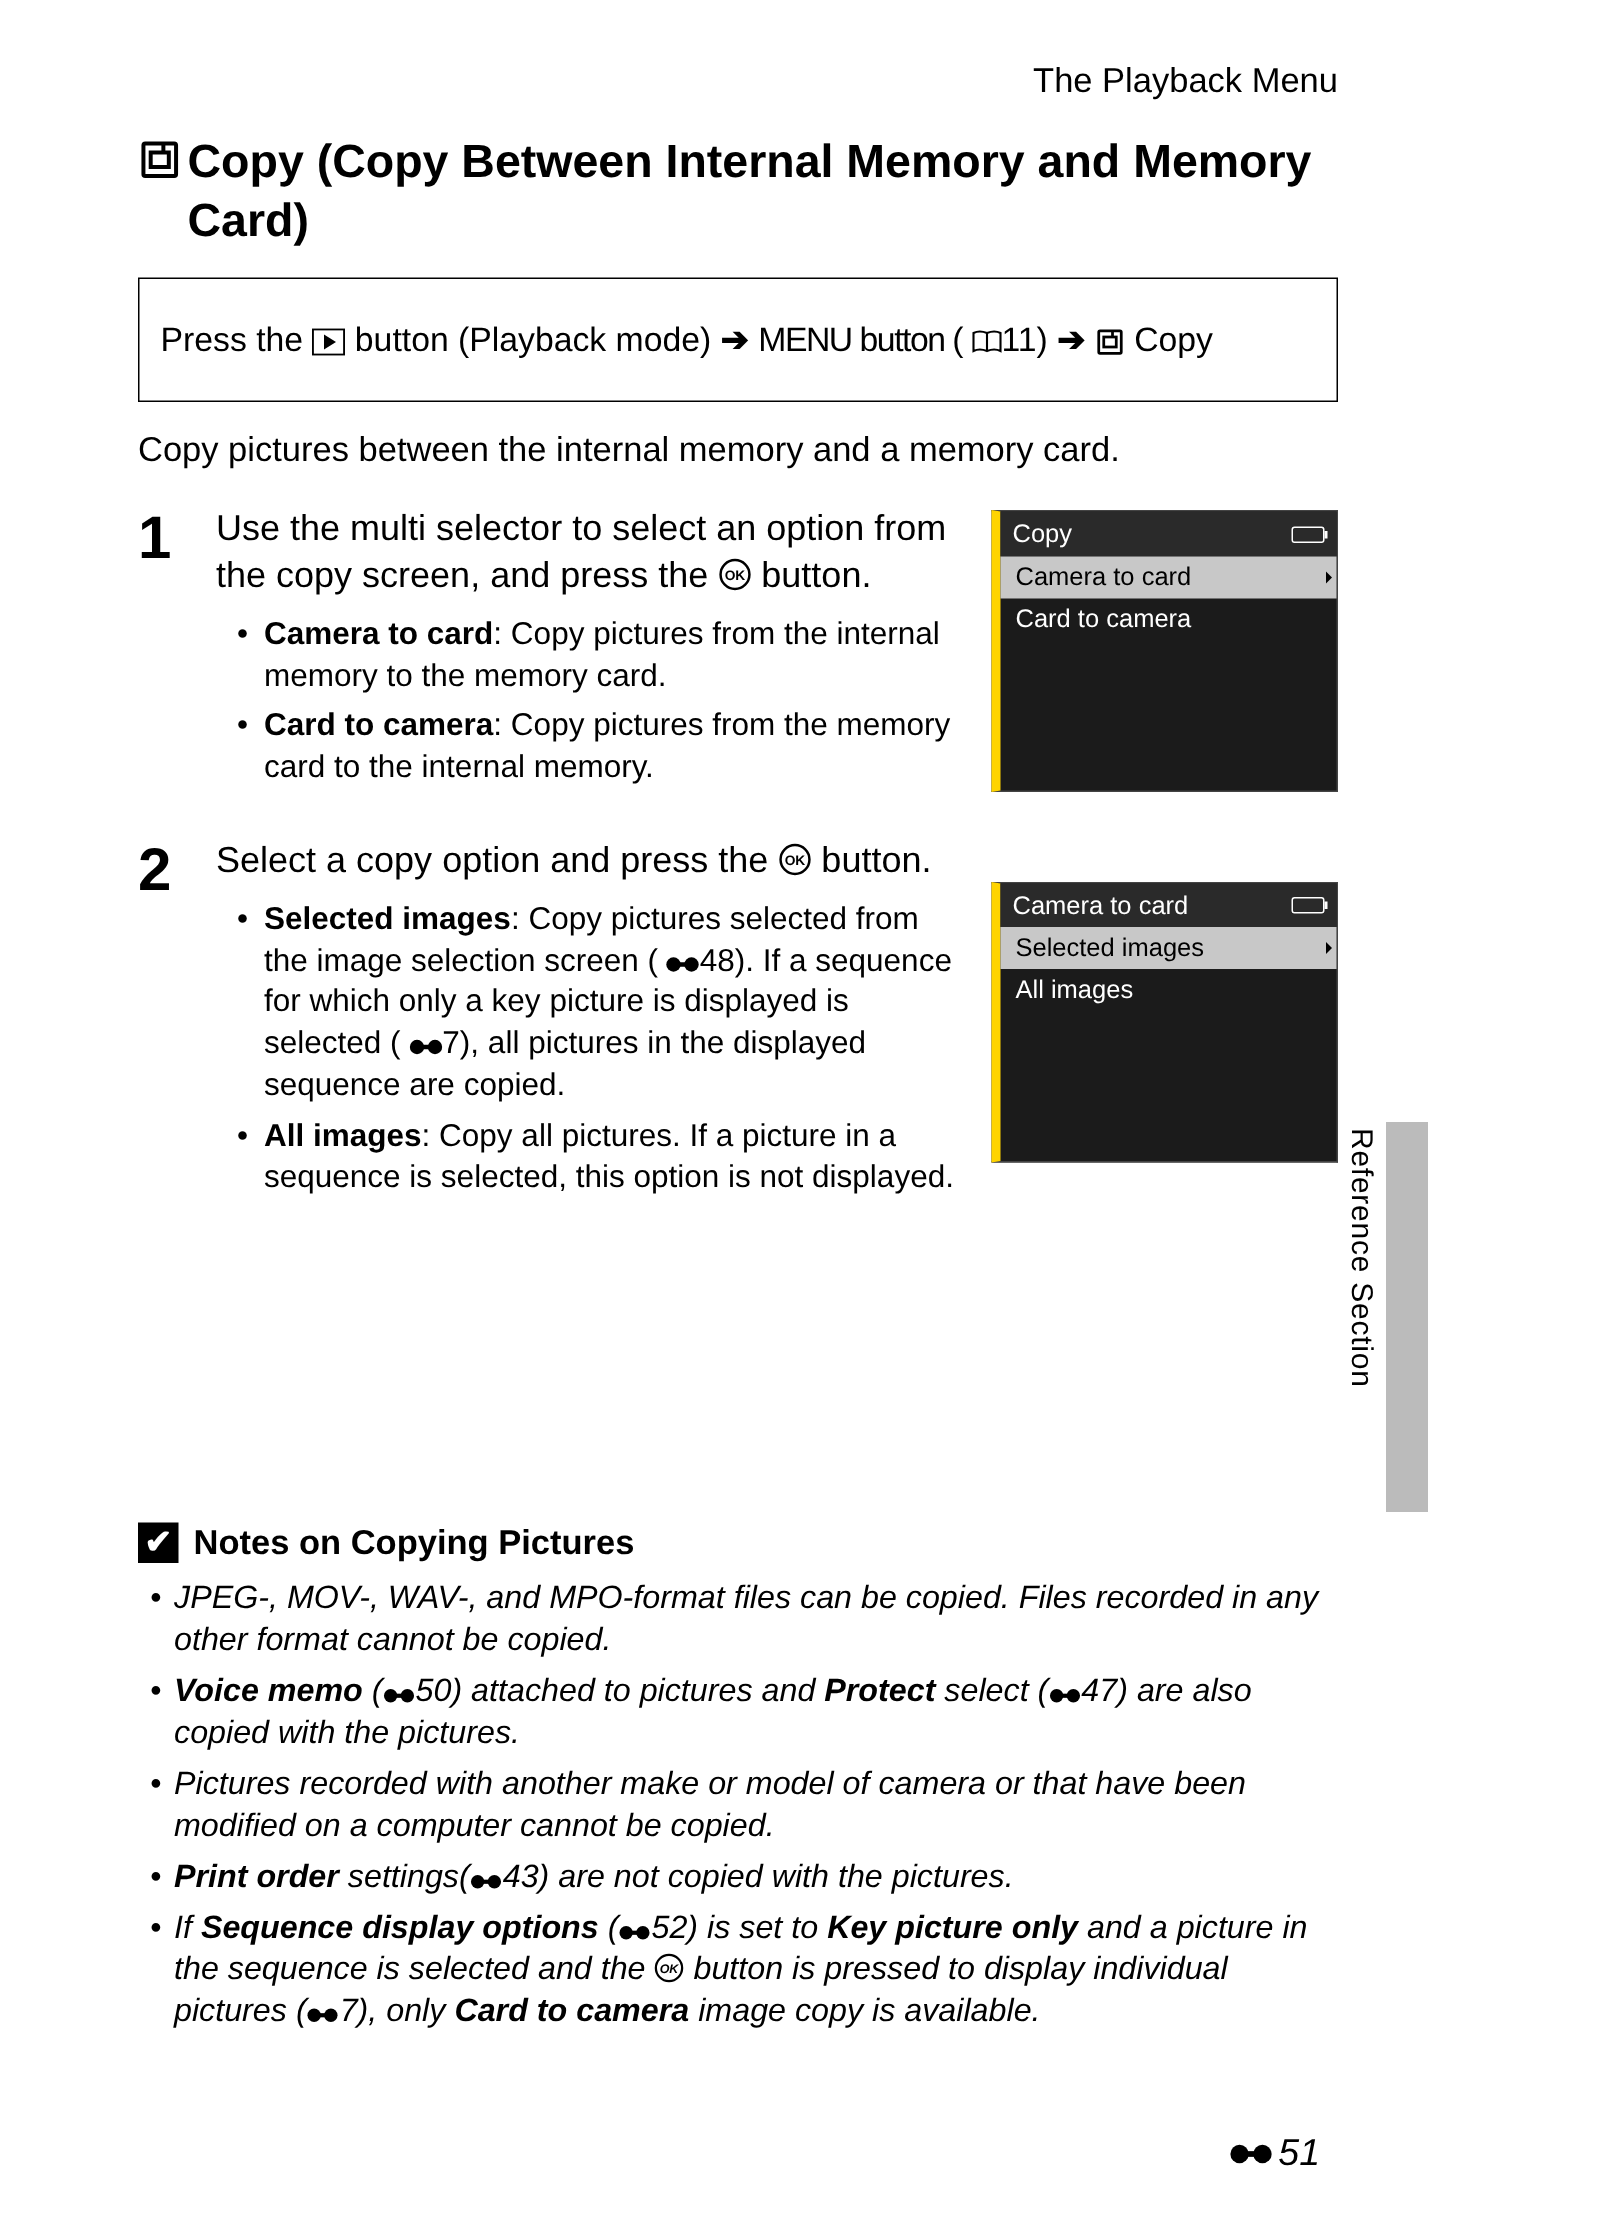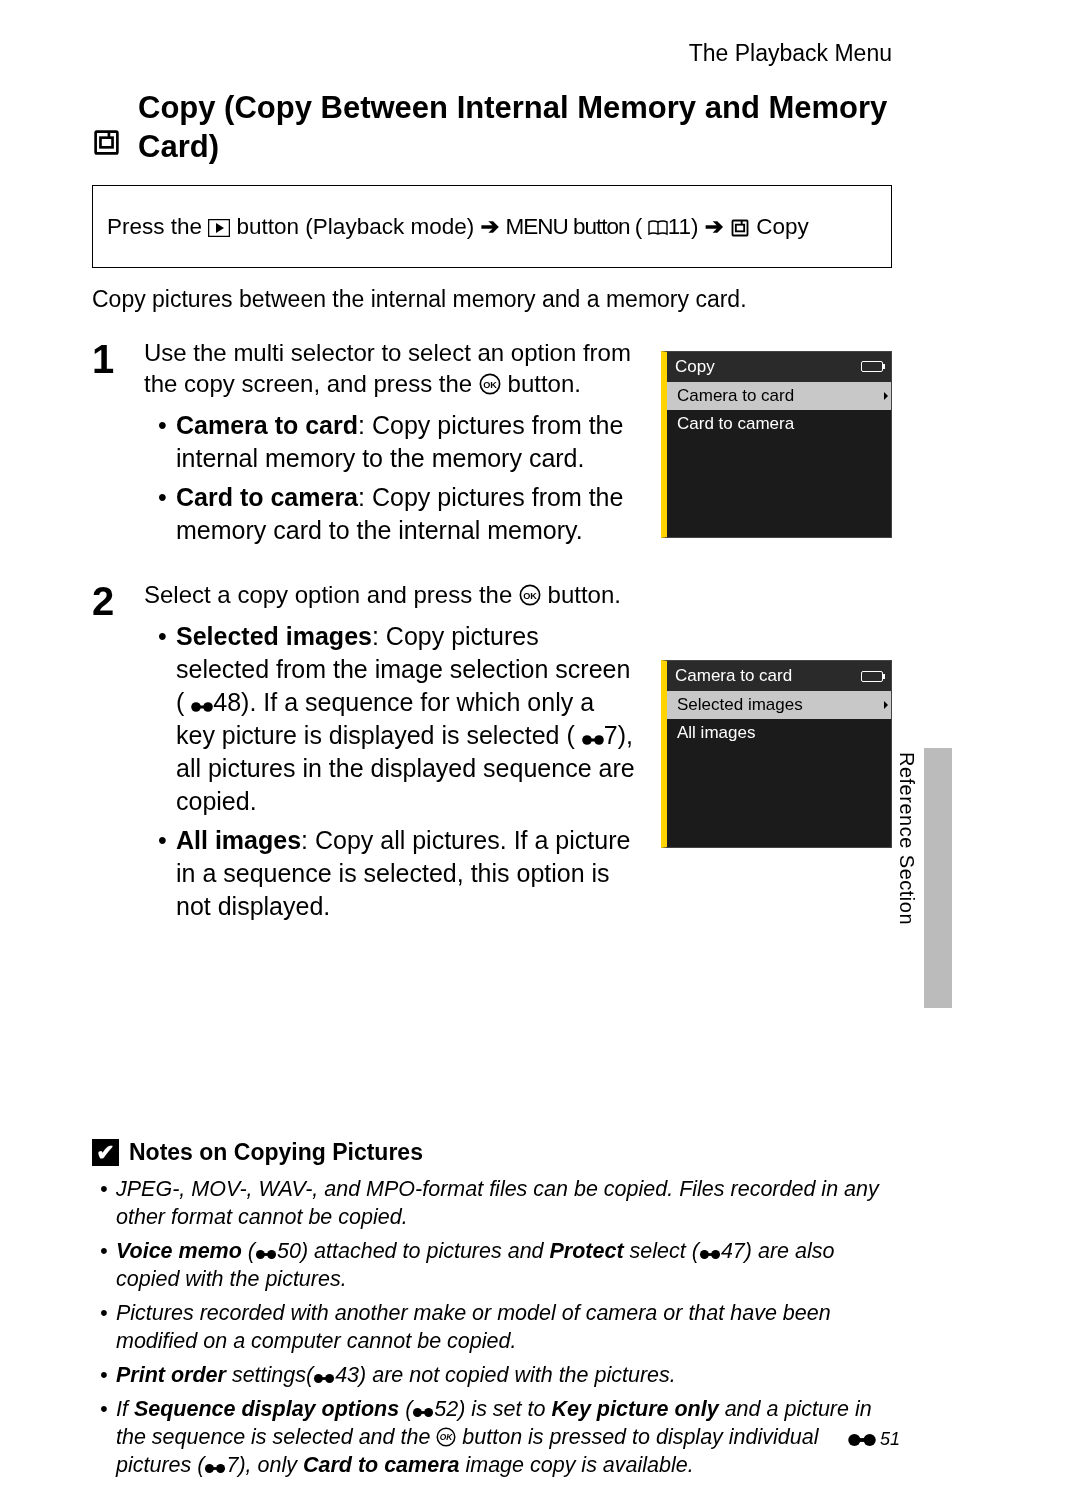--- a/index.html
+++ b/index.html
@@ -24,22 +24,22 @@
     text-align: right;
     font-size: 23px;
     margin-bottom: 22px;
   }
   .title {
     font-weight: 700;
     font-size: 31px;
     line-height: 1.25;
     margin-bottom: 18px;
     display: flex;
-    align-items: flex-end;
-    gap: 17px;
+    align-items: flex-start;
+    gap: 4px;
   }
   .title .copy-glyph {
     display: inline-block;
     vertical-align: middle;
     margin-top: 3px;
   }
   .nav-box {
     border: 1px solid #000;
     padding: 27px 14px;
     font-size: 22.5px;
@@ -74,21 +74,21 @@
   .step-row {
     display: flex;
     gap: 24px;
     align-items: center;
   }
   .step-text { flex: 1; }
   .bullets {
     list-style: none;
     padding: 0;
     margin: 0 0 0 14px;
-    font-size: 25px;
+    font-size: 21px;
     line-height: 1.32;
   }
   .bullets > li {
     position: relative;
     padding-left: 18px;
     margin-bottom: 6px;
   }
   .bullets > li::before {
     content: "•";
     position: absolute;
@@ -204,23 +204,23 @@
     position: absolute;
     right: 34px;
     top: 752px;
     writing-mode: vertical-rl;
     font-size: 20px;
     letter-spacing: 0.5px;
   }
 
   .page-num {
     position: absolute;
-    right: 52px;
+    right: 72px;
     bottom: 36px;
-    font-size: 18px;
+    font-size: 25px;
     font-style: italic;
     display: flex;
     align-items: center;
     gap: 4px;
   }
 
   
   svg.inline-icon { vertical-align: -3px; }
 </style>
 </head>

